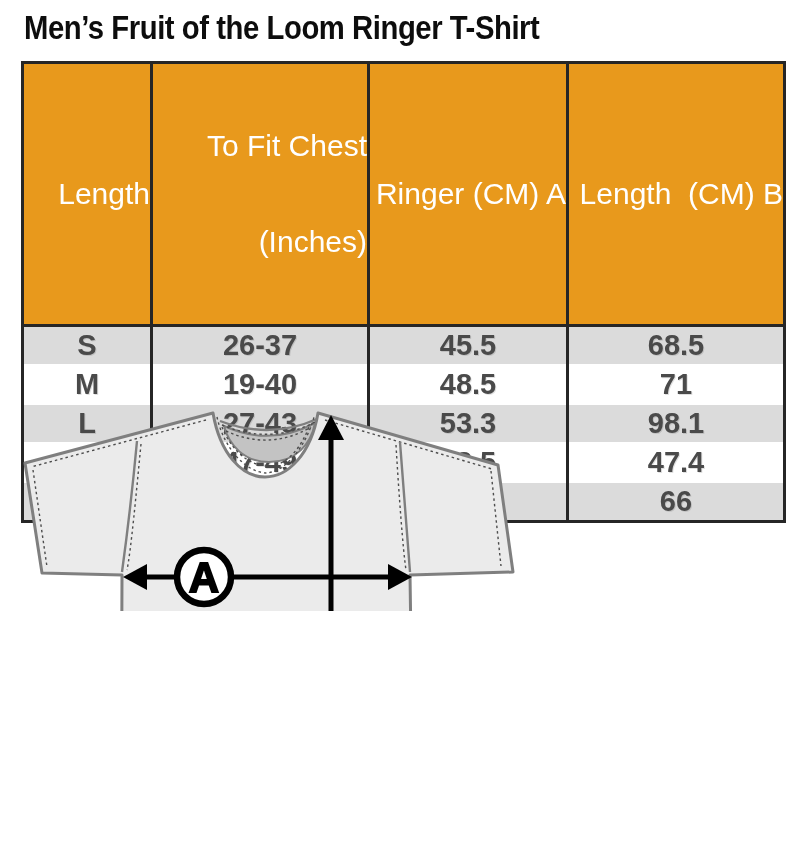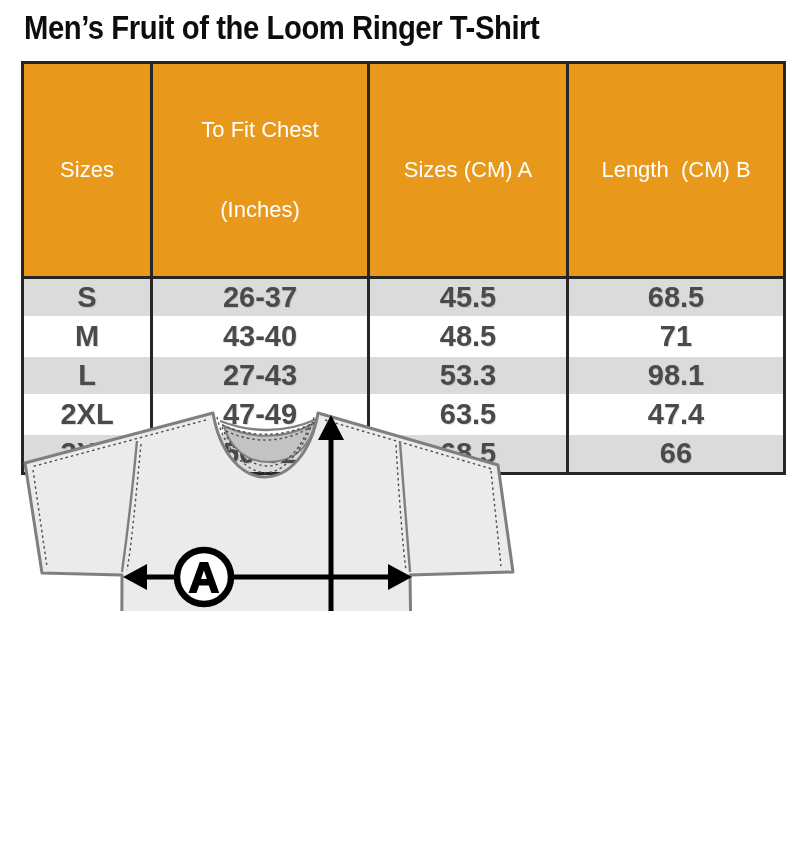--- a/index.html
+++ b/index.html
@@ -19,21 +19,21 @@
     white-space:nowrap; letter-spacing:-0.5px;
     transform:scaleX(0.86); transform-origin:0 0;
   }
   table.size-chart{
     position:absolute; left:21px; top:61px; width:762px;
     border-collapse:collapse; table-layout:fixed;
     border:3px solid var(--table-border);
   }
   table.size-chart th{
     height:70px; background:var(--header-bg); color:var(--header-text);
-    font-size:22px; font-weight:400; text-align:center; vertical-align:middle;
+    font-size:30px; font-weight:400; text-align:right; vertical-align:middle;
     border:3px solid var(--table-border); white-space:pre-wrap; padding:0;
   }
   table.size-chart th .hline{display:block; line-height:28px;}
   table.size-chart td{
     height:37px; font-size:29px; font-weight:700; color:var(--cell-text);
     text-align:center; vertical-align:middle; padding:0; line-height:37px;
     border-left:3px solid var(--table-border);
     border-right:3px solid var(--table-border);
     border-top:2px solid #fff; border-bottom:0;
     text-shadow:1px 1px 0 rgba(0,0,0,0.12);
@@ -64,39 +64,39 @@
 
   <table class="size-chart">
     <colgroup>
       <col style="width:129px">
         <col style="width:217px">
         <col style="width:199px">
         <col style="width:217px">
     </colgroup>
     <thead>
       <tr>
-        <th>Sizes</th>
+        <th>Length</th>
         <th>
           <span class="hline">To Fit Chest</span>
           <span class="hline">(Inches)</span>
         </th>
-        <th>Sizes (CM) A</th>
+        <th>Ringer (CM) A</th>
         <th>Length  (CM) B</th>
       </tr>
     </thead>
     <tbody>
         <tr>
       <td>S</td>
       <td>26-37</td>
       <td>45.5</td>
       <td>68.5</td>
     </tr>
         <tr>
       <td>M</td>
-      <td>43-40</td>
+      <td>19-40</td>
       <td>48.5</td>
       <td>71</td>
     </tr>
         <tr>
       <td>L</td>
       <td>27-43</td>
       <td>53.3</td>
       <td>98.1</td>
     </tr>
         <tr>

